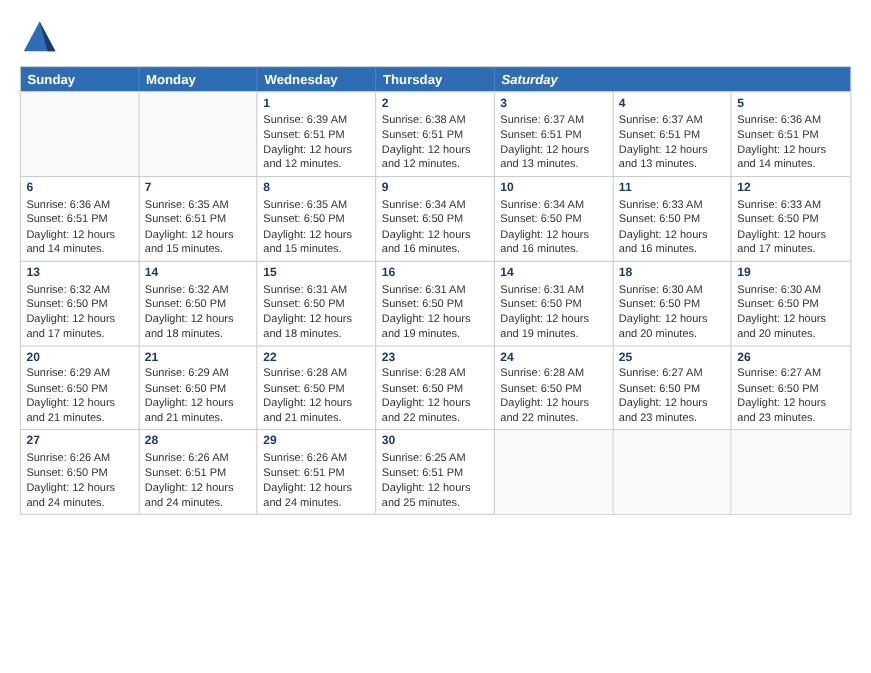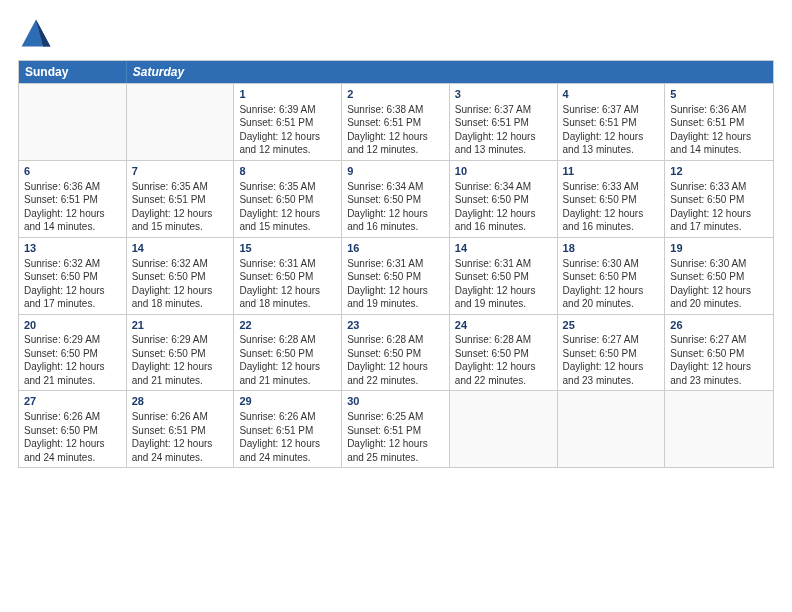--- a/index.html
+++ b/index.html
@@ -127,20 +127,23 @@
     </div>
     <div class="title-block">
       <div class="main-title"></div>
       <div class="subtitle"></div>
     </div>
   </div>
 
   <div class="calendar">
     <div class="cal-header-row">
     <div class="cal-header-cell">Sunday</div>
+        <div class="cal-header-cell">Monday</div>
+        <div class="cal-header-cell">Wednesday</div>
+        <div class="cal-header-cell">Thursday</div>
         <div class="cal-header-cell">Saturday</div>
       </div>
     <div class="cal-body">
     <div class="cal-week">
           <div class="cal-cell empty"></div>
           <div class="cal-cell empty"></div>
           <div class="cal-cell">
             <span class="day-num">1</span>
             <div class="day-info">Sunrise: 6:39 AM<br>Sunset: 6:51 PM<br>Daylight: 12 hours and 12 minutes.</div>
           </div>

